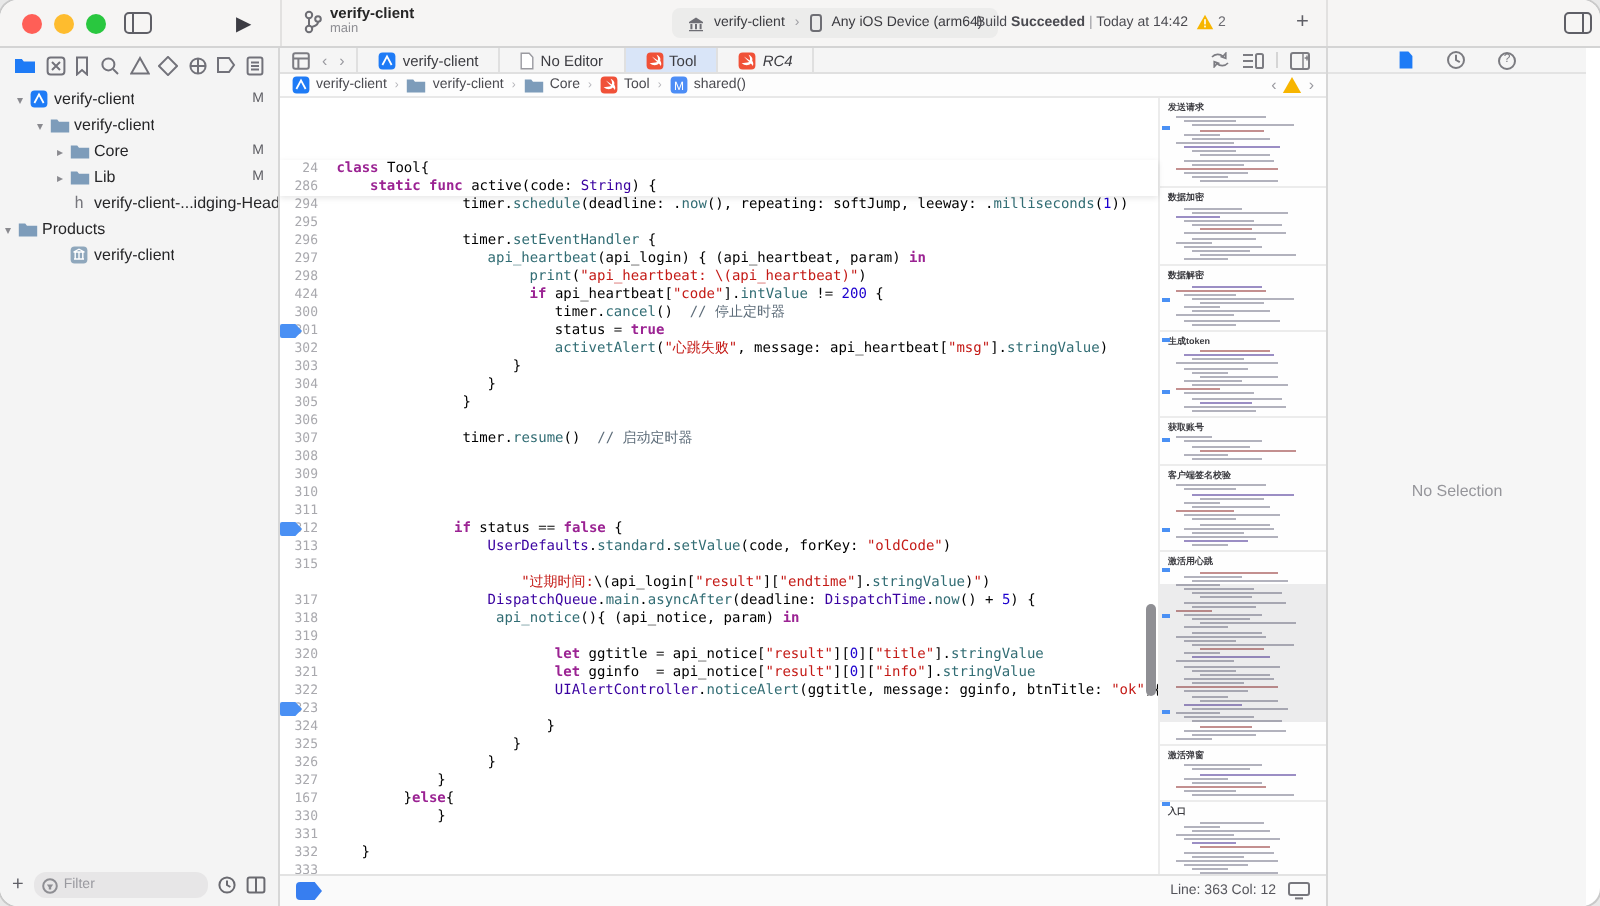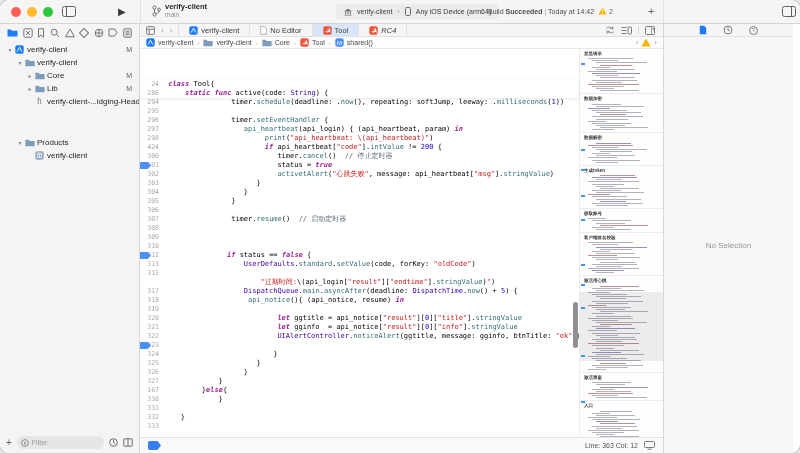--- a/index.html
+++ b/index.html
@@ -58,21 +58,21 @@
   .issuenav { margin-left:auto; display:flex; align-items:center; gap:3px; color:#8a8a90; font-size:8px; }
 
   
   .codearea { position:relative; flex:1; overflow:hidden; background:#fff; }
   .codecol { position:absolute; left:0; top:0; right:84px; }
   .crow { height:9px; display:flex; }
   .gut { width:24px; flex:none; position:relative; text-align:right; padding-right:5px; font-size:6.5px; line-height:9px; color:#a9a9ae; font-family:"DejaVu Sans Mono", monospace; }
   .bpmark { position:absolute; left:0; top:1px; width:11px; height:7px; background:#4a90f4; border-radius:1px; clip-path:polygon(0 0,70% 0,100% 50%,70% 100%,0 100%); }
   .ctext { font-family:"DejaVu Sans Mono", monospace; font-size:7px; line-height:9px; white-space:pre; color:#000; }
   .stickyhdr { position:relative; background:#fff; box-shadow:0 1px 3px rgba(0,0,0,.10); z-index:2;margin-top:31px; }
-  .k { color:#9B2393; font-weight:bold;font-style:italic; }
+  .k { color:#9B2393; font-weight:bold; }
   .t { color:#3900A0; }
   .f { color:#326D74; }
   .s { color:#C41A16; }
   .n { color:#1C00CF; }
   .c { color:#5D6C79; }
 
   
   .minimap { position:absolute; right:0; top:0; bottom:0; width:84px; background:#fefefe; border-left:1px solid #ececec; overflow:hidden; }
   .msec { border-top:1px solid #ececec; padding:2px 2px 1px 4px; }
   .msec:first-child { border-top:none; }
@@ -257,21 +257,21 @@
             <span class="tlabel" style="margin-left:2px">Lib</span>
             <span class="tbadge">M</span>
           </div>
           <div class="trow" style="padding-left: 26px;">
             <span class="disc"></span>
             <span class="tico">
               <span style="font-size:8px;color:#77777d;font-family:'DejaVu Sans Mono',monospace">h</span>
             </span>
             <span class="tlabel" style="margin-left:2px">verify-client-...idging-Header</span>
           </div>
-          <div class="trow" style="padding-left: 16px; margin-top: 28px;">
+          <div class="trow" style="">
             <span class="disc">▾</span>
             <span class="tico">
               <svg width="10" height="8" viewBox="0 0 10 8">
                 <path d="M0.4 0.8h3.2l0.9 1.1h5.1v5.3H0.4z" fill="#7d9cba"></path>
               </svg>
             </span>
             <span class="tlabel" style="margin-left:2px">Products</span>
           </div>
           <div class="trow" style="padding-left: 26px;">
             <span class="disc"></span>
@@ -512,20 +512,24 @@
             </div>
             <div class="crow">
               <span class="gut">309</span>
               <span class="ctext" style="padding-left: 0px;"></span>
             </div>
             <div class="crow">
               <span class="gut">310</span>
               <span class="ctext" style="padding-left: 0px;"></span>
             </div>
             <div class="crow">
+              <span class="gut">311</span>
+              <span class="ctext" style="padding-left: 0px;"></span>
+            </div>
+            <div class="crow">
               <span class="gut"><span class="bpmark"></span>312</span>
               <span class="ctext" style="padding-left: 63px;"><span class="k">if</span><span> status == </span><span class="k">false</span><span> {</span></span>
             </div>
             <div class="crow">
               <span class="gut">313</span>
               <span class="ctext" style="padding-left: 79.8px;"><span class="t">UserDefaults</span><span>.</span><span class="f">standard</span><span>.</span><span class="f">setValue</span><span>(code, forKey: </span><span class="s">"oldCode"</span><span>)</span></span>
             </div>
             <div class="crow">
               <span class="gut">315</span>
               <span class="ctext" style="padding-left: 0px;"></span>
@@ -533,21 +537,21 @@
             <div class="crow">
               <span class="gut"></span>
               <span class="ctext" style="padding-left: 96.6px;"><span class="s">"过期时间:</span><span>\(api_login[</span><span class="s">"result"</span><span>][</span><span class="s">"endtime"</span><span>].</span><span class="f">stringValue</span><span>)</span><span class="s">"</span><span>)</span></span>
             </div>
             <div class="crow">
               <span class="gut">317</span>
               <span class="ctext" style="padding-left: 79.8px;"><span class="t">DispatchQueue</span><span>.</span><span class="f">main</span><span>.</span><span class="f">asyncAfter</span><span>(deadline: </span><span class="t">DispatchTime</span><span>.</span><span class="f">now</span><span>() + </span><span class="n">5</span><span>) {</span></span>
             </div>
             <div class="crow">
               <span class="gut">318</span>
-              <span class="ctext" style="padding-left: 84px;"><span class="f">api_notice</span><span>(){ (api_notice, resume) </span><span class="k">in</span></span>
+              <span class="ctext" style="padding-left: 84px;"><span class="f">api_notice</span><span>(){ (api_notice, param) </span><span class="k">in</span></span>
             </div>
             <div class="crow">
               <span class="gut">319</span>
               <span class="ctext" style="padding-left: 0px;"></span>
             </div>
             <div class="crow">
               <span class="gut">320</span>
               <span class="ctext" style="padding-left: 113.4px;"><span class="k">let</span><span> ggtitle = api_notice[</span><span class="s">"result"</span><span>][</span><span class="n">0</span><span>][</span><span class="s">"title"</span><span>].</span><span class="f">stringValue</span></span>
             </div>
             <div class="crow">

